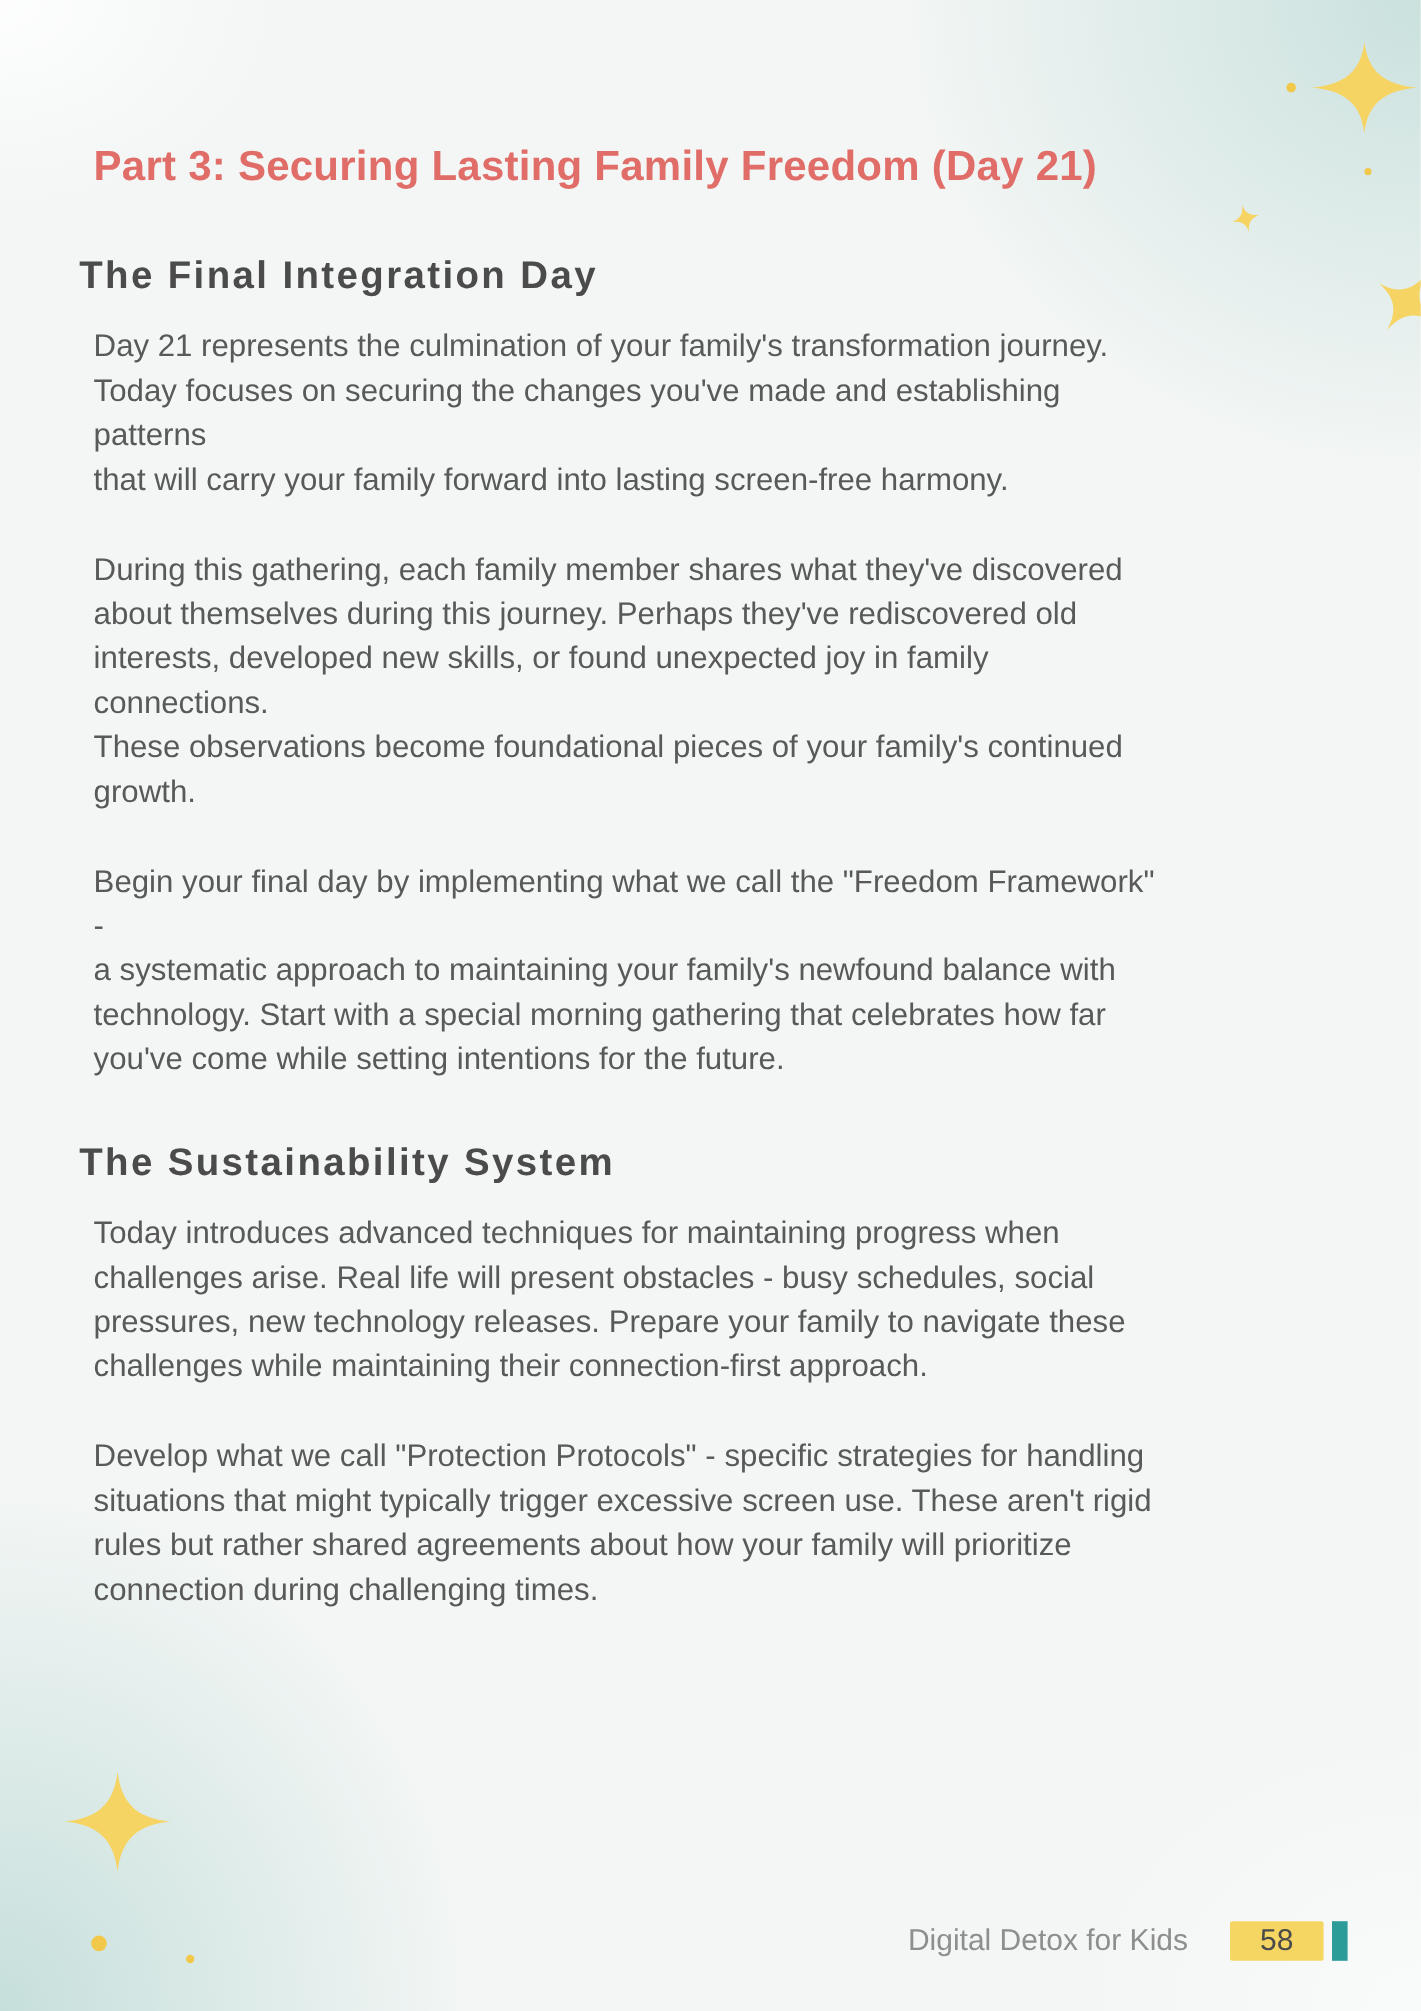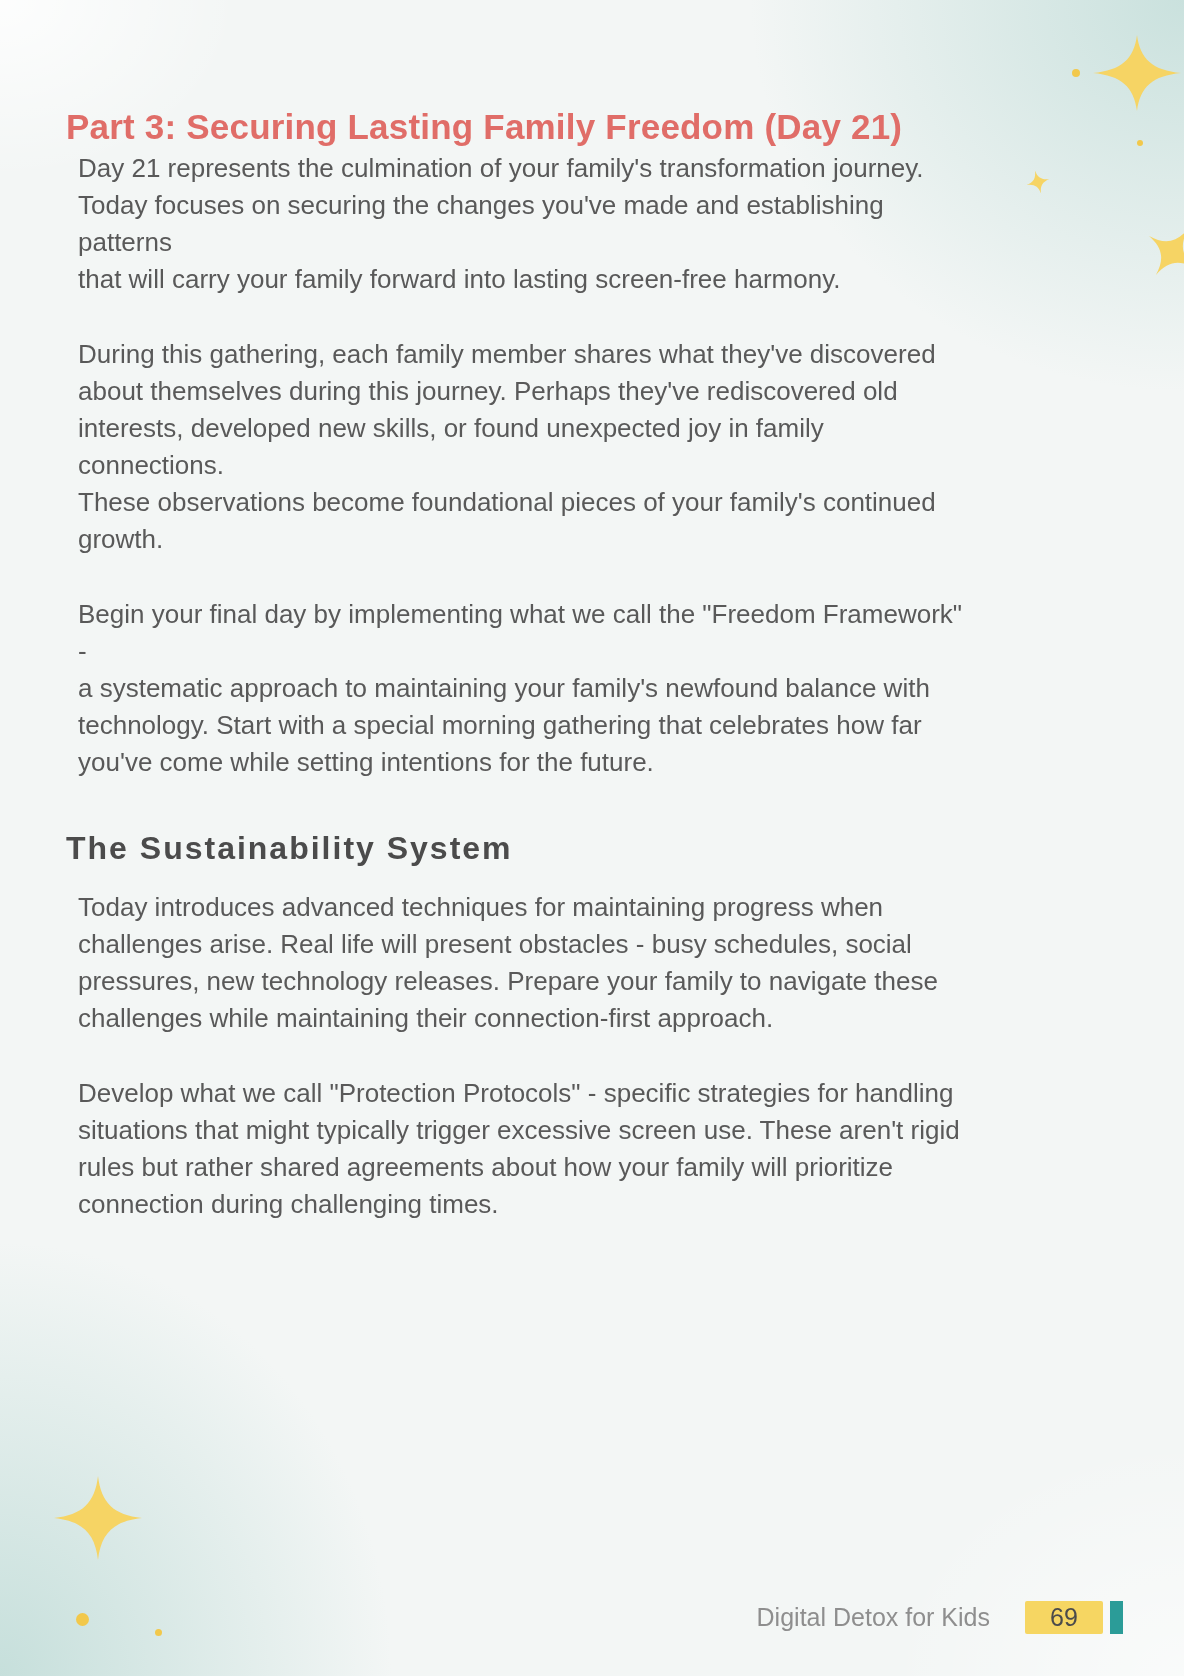--- a/index.html
+++ b/index.html
@@ -19,21 +19,21 @@
       radial-gradient(ellipse 400px 300px at 0% 0%, rgba(255,255,255,0.85), rgba(255,255,255,0) 60%),
       radial-gradient(ellipse 500px 400px at 100% 100%, rgba(255,255,255,0.55), rgba(255,255,255,0) 60%),
       #f3f6f5;
   }
   .content {
     position: relative;
     padding: 104px 70px 0 66px;
     width: 1040px;
   }
   h1.part-title {
-    margin: 0;
+    margin: 12px;
     font-size: 35px;
     line-height: 46px;
     font-weight: bold;
     letter-spacing: 0.2px;
     color: #E06D68;
   }
   h2.section-heading {
     margin: 46px 0 20px 0;
     font-size: 32px;
     line-height: 42px;
@@ -106,20 +106,21 @@
   <svg class="sparkle" style="left:54px; top:1476px; width:88px; height:84px" viewBox="0 0 100 100" preserveAspectRatio="none">
     <path d="M50 0 C53.5 32 68 46.5 100 50 C68 53.5 53.5 68 50 100 C46.5 68 32 53.5 0 50 C32 46.5 46.5 32 50 0 Z"></path>
   </svg>
   <span class="dot" style="left:76px; top:1613px; width:13px; height:13px"></span>
   <span class="dot" style="left:155px; top:1629px; width:7px; height:7px"></span>
 
   <div class="content">
     <h1 class="part-title">Part 3: Securing Lasting Family Freedom (Day 21)</h1>
 
     <section>
+      <h2 class="section-heading">The Final Integration Day</h2>
       <p class="body-paragraph">Day 21 represents the culmination of your family's transformation journey.
 Today focuses on securing the changes you've made and establishing patterns
 that will carry your family forward into lasting screen-free harmony.</p>
     </section>
 
     <section>
       <p class="body-paragraph">During this gathering, each family member shares what they've discovered
 about themselves during this journey. Perhaps they've rediscovered old
 interests, developed new skills, or found unexpected joy in family connections.
 These observations become foundational pieces of your family's continued
@@ -138,17 +139,17 @@
 challenges while maintaining their connection-first approach.</p>
       <p class="body-paragraph">Develop what we call "Protection Protocols" - specific strategies for handling
 situations that might typically trigger excessive screen use. These aren't rigid
 rules but rather shared agreements about how your family will prioritize
 connection during challenging times.</p>
     </section>
   </div>
 
   <div class="footer">
     <span class="book-title">Digital Detox for Kids</span>
-    <span class="page-badge">69</span>
+    <span class="page-badge">58</span>
     <span class="accent-bar"></span>
   </div>
 
 </div>
 
 </body></html>

